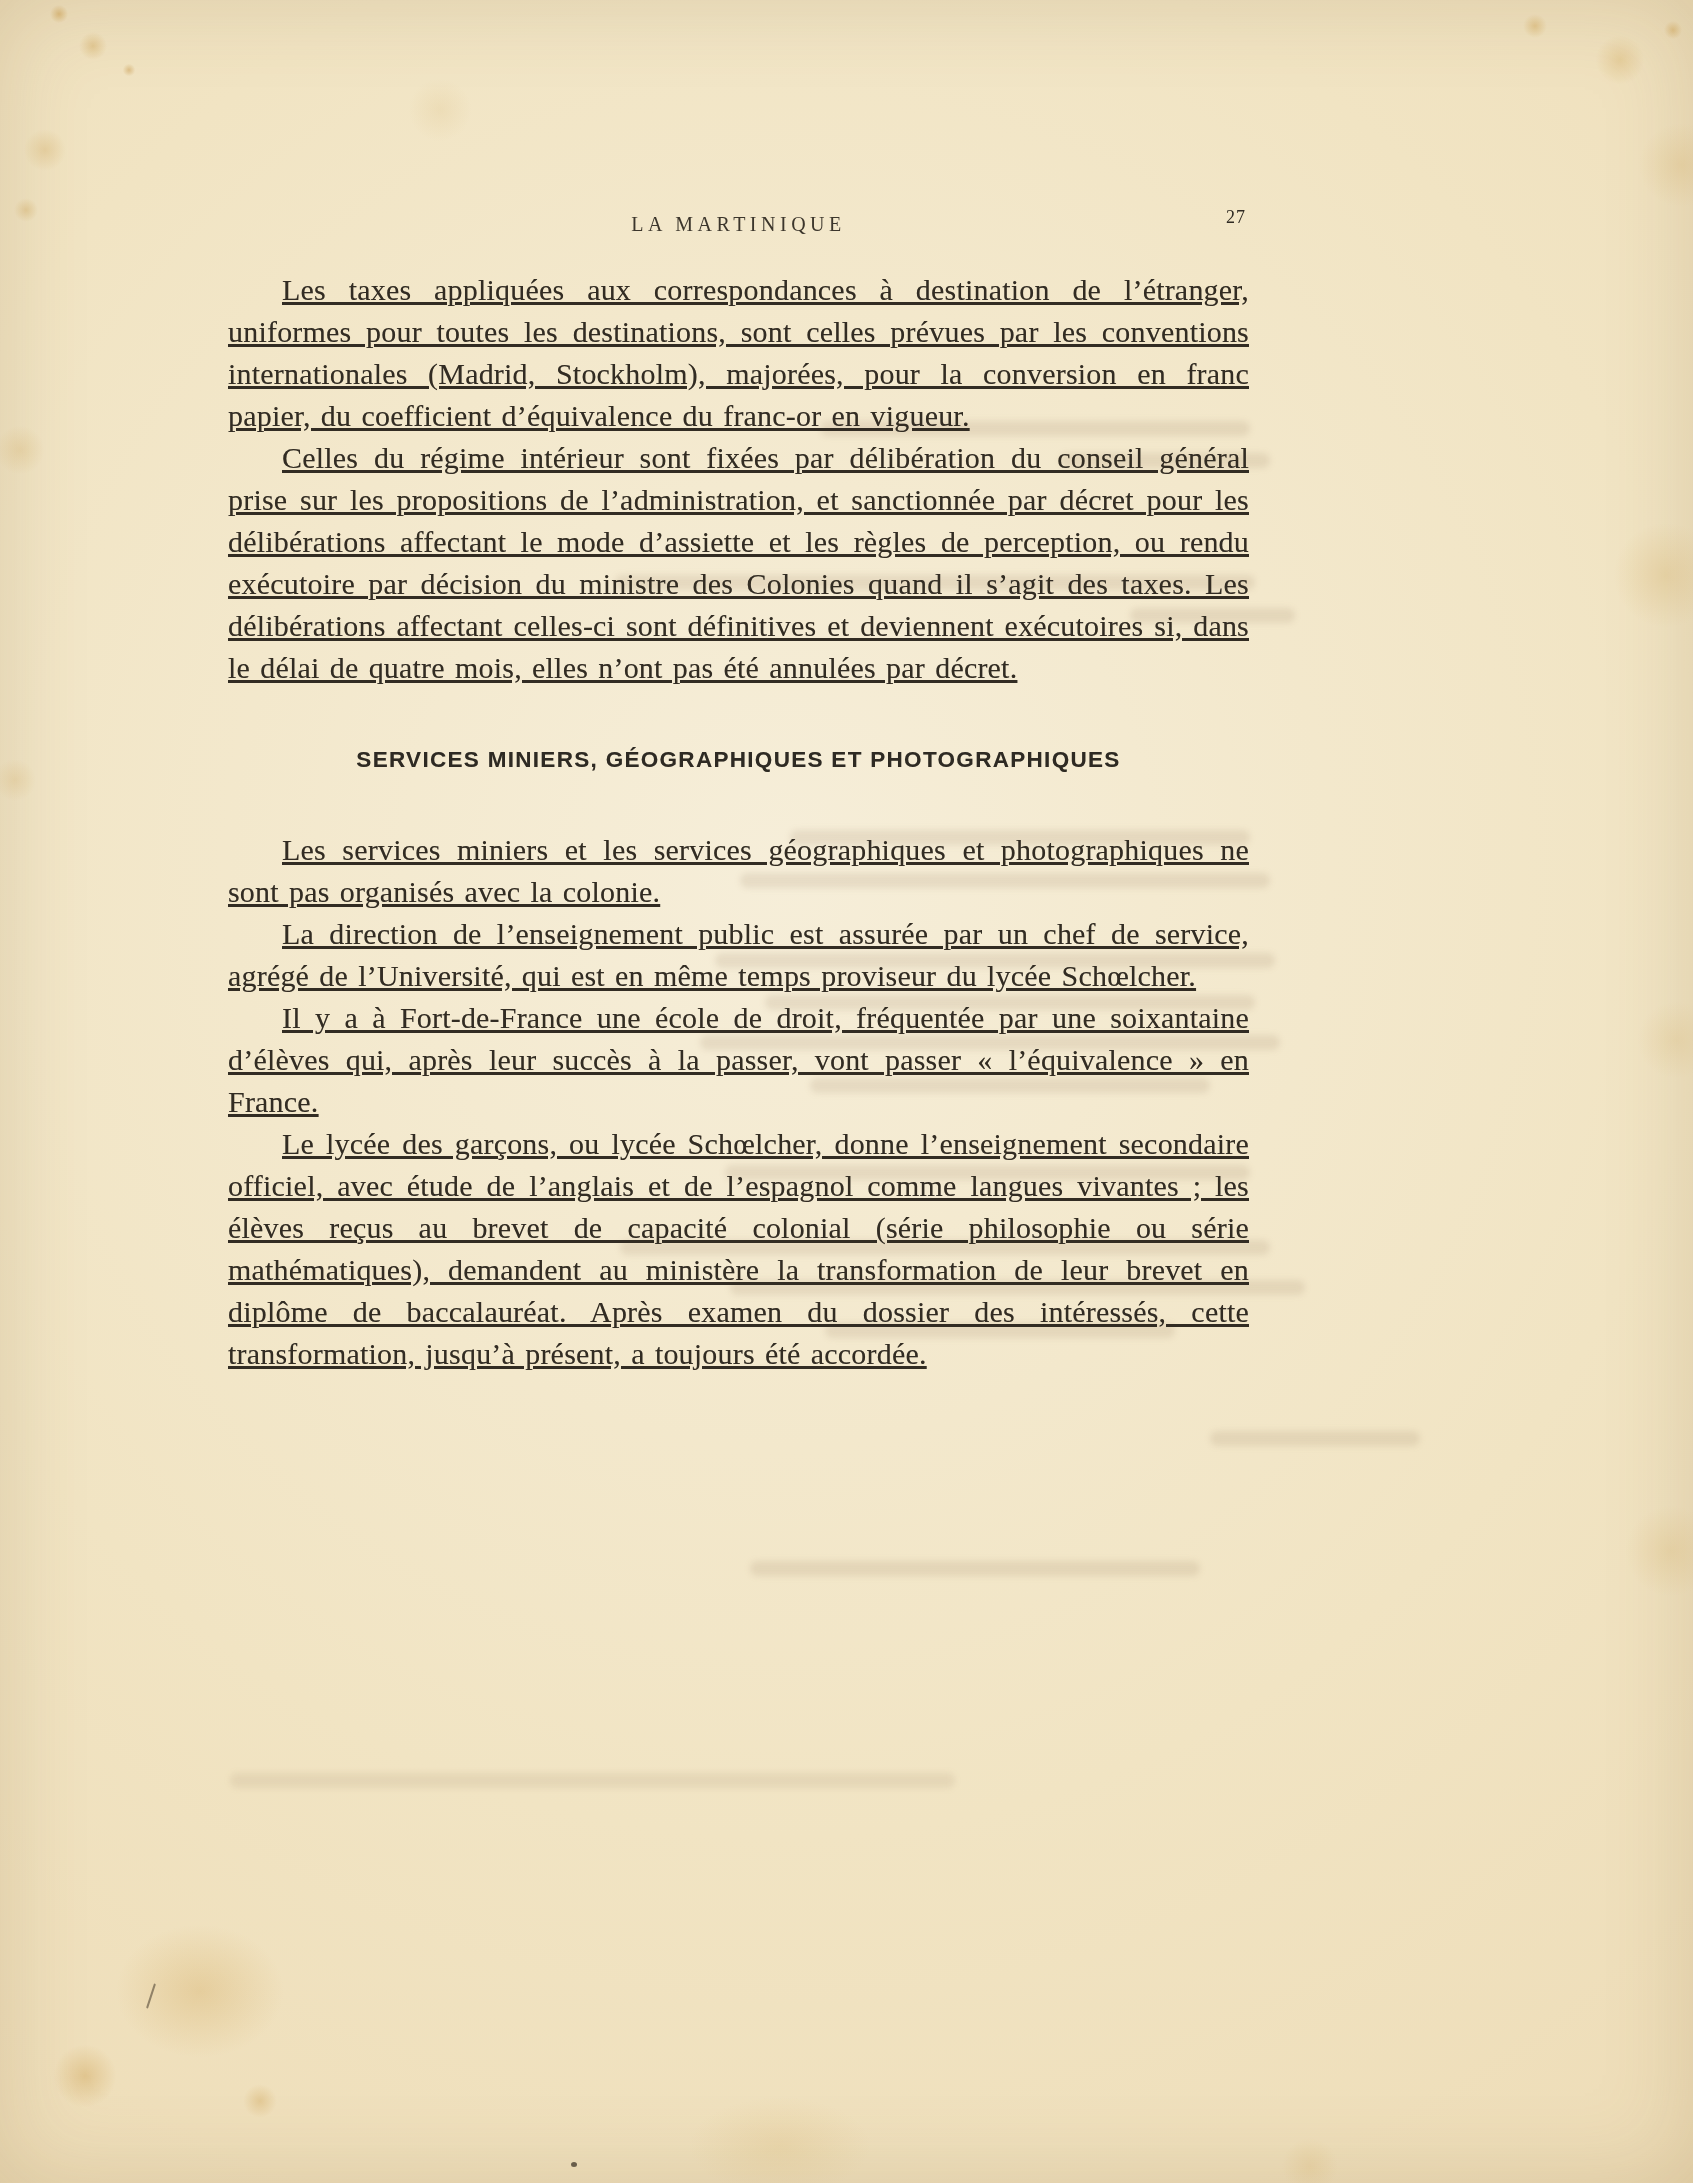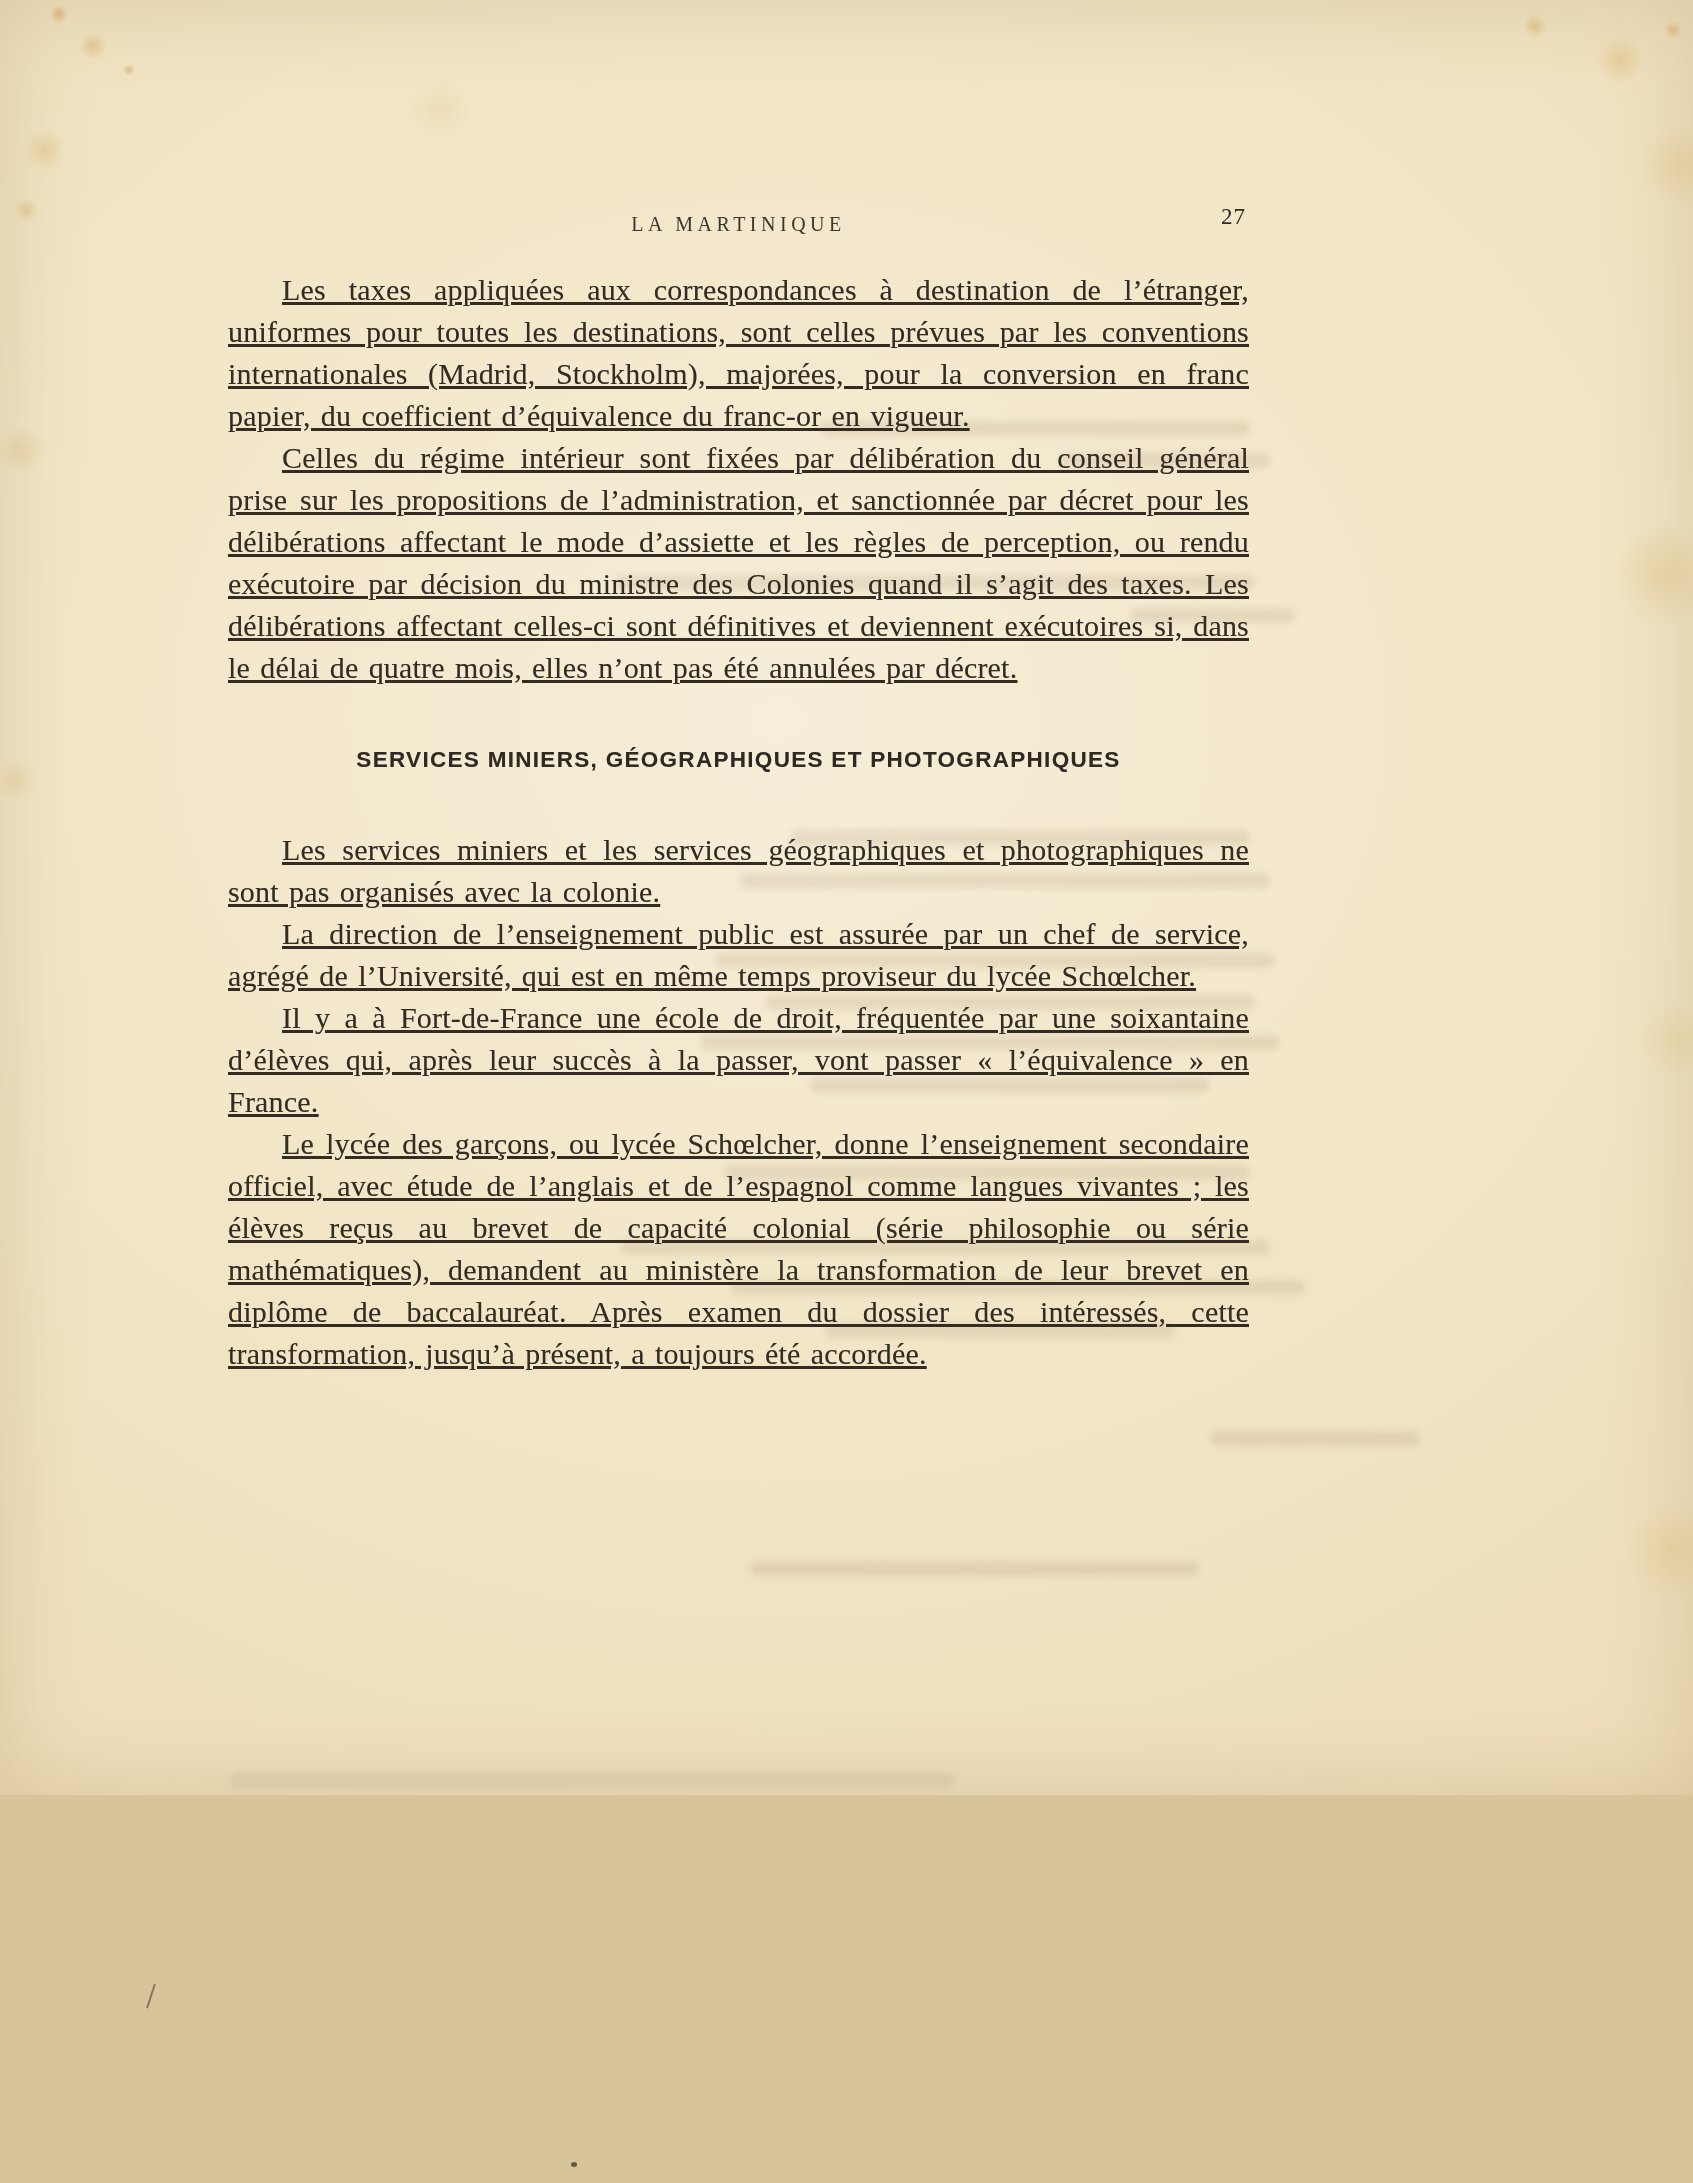--- a/index.html
+++ b/index.html
@@ -5,21 +5,21 @@
   :root { --paper:#f1e4c3; --ink:#322c23; }
   * { box-sizing: border-box; margin: 0; padding: 0; }
   html, body { width: 1693px; height: 2183px; }
   body {
     overflow: hidden;
     background: #d8c49a;
     font-family: "Liberation Serif", "DejaVu Serif", serif;
   }
   .page {
     position: relative;
-    width: 1693px; height: 1795px;
+    width: 1693px; height: 2183px;
     background: radial-gradient(ellipse 130% 105% at 46% 40%,
       #f6eed9 0%, var(--paper) 42%, #eeddb8 68%, #e5d0a4 88%, #d9bf8e 100%);
     box-shadow: inset 0 0 90px rgba(120,90,40,0.18);
   }
   
   .stains {
     position: absolute; inset: 0; pointer-events: none;
     background:
       radial-gradient(circle 13px at 59px 14px, rgba(193,141,52,0.45), rgba(193,141,52,0) 70%),
       radial-gradient(circle 20px at 93px 46px, rgba(198,150,62,0.35), rgba(198,150,62,0) 70%),
@@ -58,21 +58,21 @@
   }
   
   .text-block {
     position: absolute; left: 228px; top: 200px; width: 1021px;
     color: var(--ink); font-size: 30px; line-height: 42px; text-align: justify;
   }
   .running-head { position: relative; text-align: center; height: 36px; margin-bottom: 33px; }
   .running-title { font-size: 20px; letter-spacing: 4.5px; color: #3c362c; }
   .page-number {
     position: absolute; right: 3px; top: -4px;
-    font-size: 23px; letter-spacing: 1px; color: #2f2a22;
+    font-size: 18px; letter-spacing: 1px; color: #2f2a22;
   }
   .para {
     text-indent: 54px; word-spacing: 2.5px; letter-spacing: 0.2px;
     text-shadow: 0 0 0.6px rgba(50,44,34,0.35);
     text-decoration: underline;
   }
   .section-heading {
     font-family: "Liberation Sans", "DejaVu Sans", sans-serif;
     font-weight: 700; font-size: 22.5px; letter-spacing: 1.3px;
     text-align: center; color: #2e2a23; margin: 50px 0 48px;

